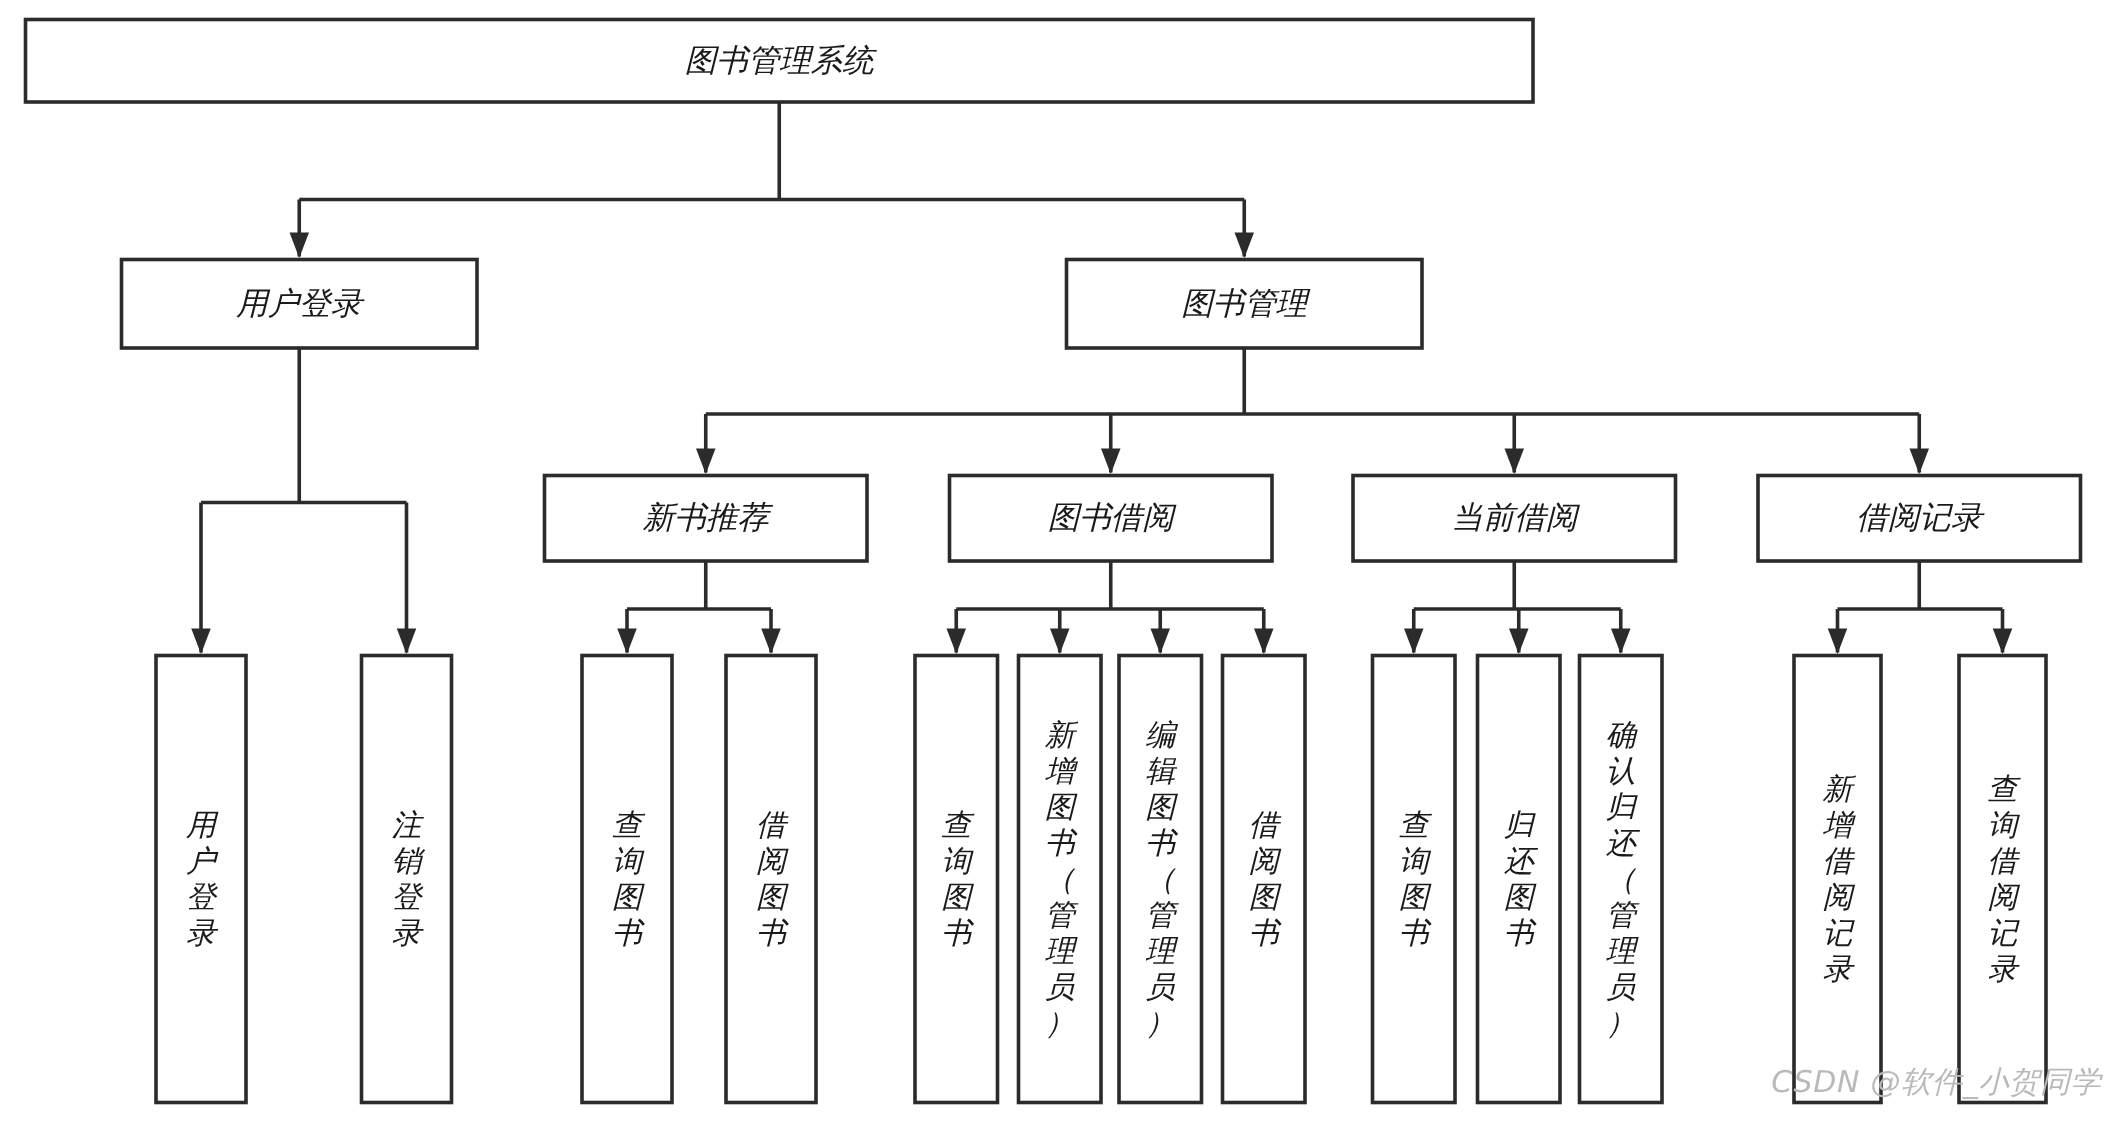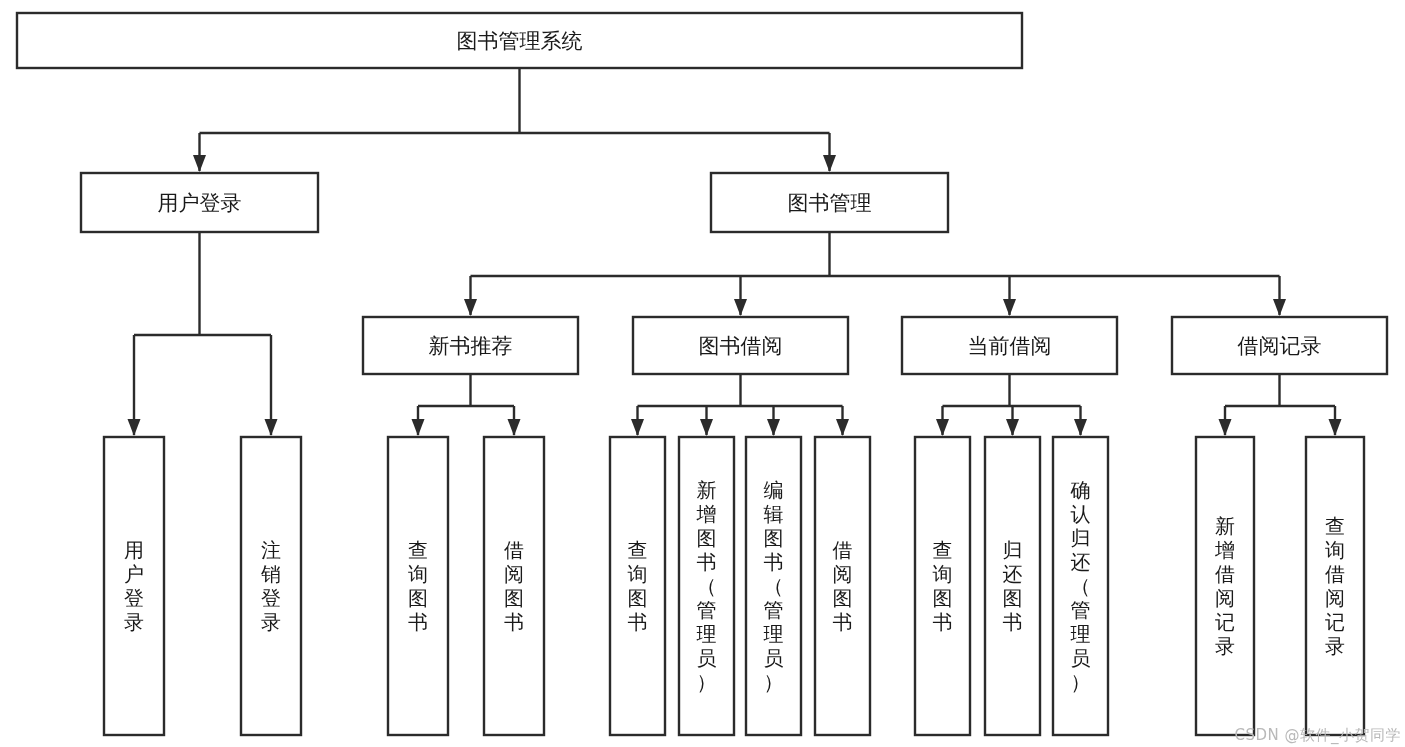--- a/index.html
+++ b/index.html
@@ -11,20 +11,21 @@
     width: 1405px;
     height: 747px;
     font-family: "DejaVu Sans", "Liberation Sans", sans-serif;
     overflow: hidden;
     position: relative;
   }
   #diagram-root {
     position: relative;
     width: 1405px;
     height: 747px;
+    font-style: italic;
   }
   svg#tree-svg {
     position: absolute;
     left: 0;
     top: 0;
     width: 1405px;
     height: 747px;
     display: block;
   }
   .node-rect {
@@ -51,23 +52,23 @@
   }
   .node-label-v {
     font-family: "DejaVu Sans", "Liberation Sans", sans-serif;
     font-size: 20px;
     fill: #1a1a1a;
     text-anchor: middle;
   }
   .watermark {
     position: absolute;
     right: 4px;
-    bottom: 2px;
-    font-family: "DejaVu Sans", "Liberation Sans", sans-serif;
-    font-size: 15px;
+    bottom: 12px;
+    font-family: "DejaVu Sans", "Liberation Sans", sans-serif;
+    font-size: 20px;
     color: #b9b9b9;
     white-space: nowrap;
     letter-spacing: 0.5px;
     user-select: none;
   }
 </style>
 </head>
 <body>
 
 <div id="diagram-root">

